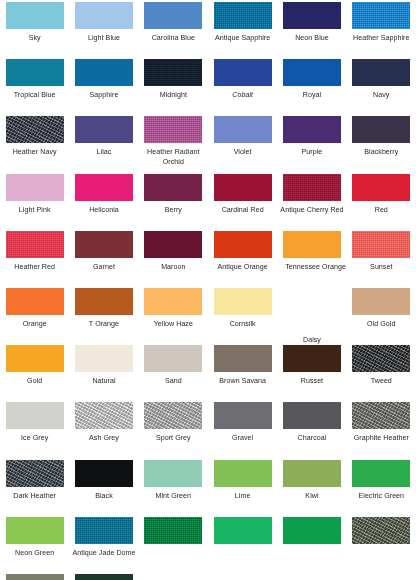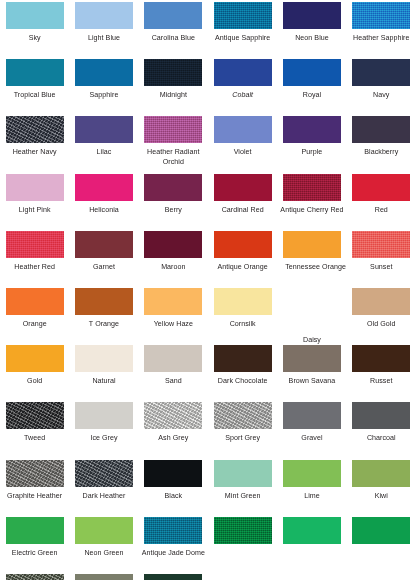--- a/index.html
+++ b/index.html
@@ -236,24 +236,20 @@
     </div>
     <div class="swatch-cell">
       <div class="swatch-chip" style="background: rgb(241, 232, 220);"></div>
       <div class="swatch-label" style="color: rgb(35, 31, 32);">Natural</div>
     </div>
     <div class="swatch-cell">
       <div class="swatch-chip" style="background: rgb(207, 198, 189);"></div>
       <div class="swatch-label" style="color: rgb(35, 31, 32);">Sand</div>
     </div>
     <div class="swatch-cell">
-      <div class="swatch-chip" style="background: rgb(58, 36, 25);"></div>
-      <div class="swatch-label" style="color: rgb(35, 31, 32);">Dark Chocolate</div>
-    </div>
-    <div class="swatch-cell">
       <div class="swatch-chip" style="background: rgb(125, 112, 101);"></div>
       <div class="swatch-label" style="color: rgb(35, 31, 32);">Brown Savana</div>
     </div>
     <div class="swatch-cell">
       <div class="swatch-chip" style="background: rgb(63, 36, 21);"></div>
       <div class="swatch-label" style="color: rgb(35, 31, 32);">Russet</div>
     </div>
     <div class="swatch-cell">
       <div class="swatch-chip speckle" style="background: rgb(45, 47, 49);"></div>
       <div class="swatch-label" style="color: rgb(35, 31, 32);">Tweed</div>

